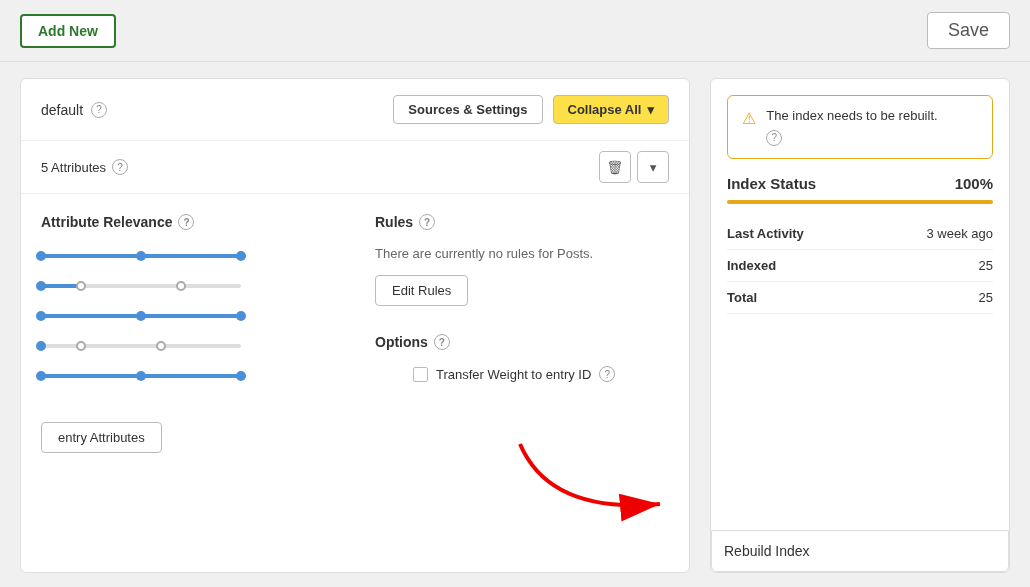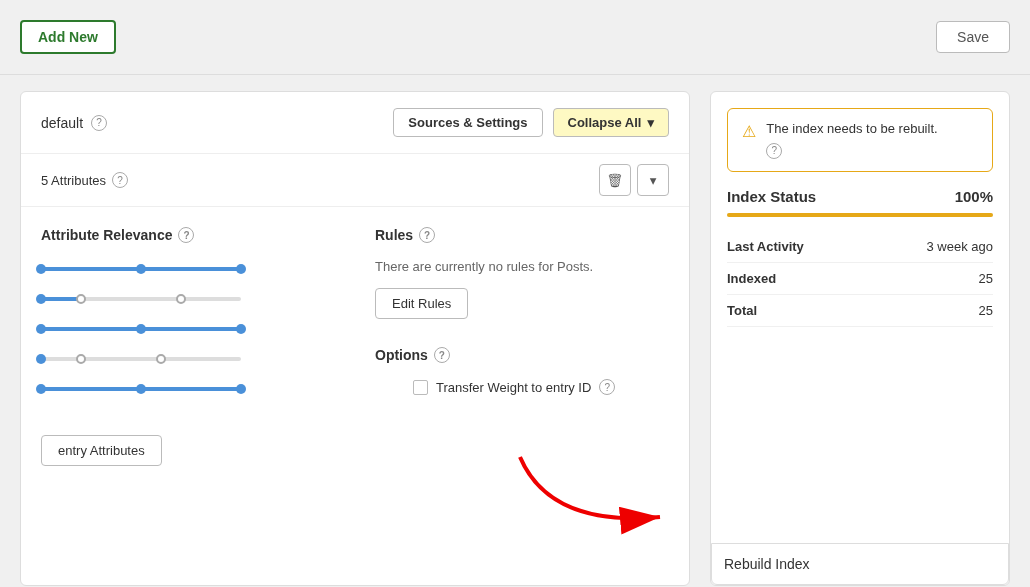--- a/index.html
+++ b/index.html
@@ -7,21 +7,21 @@
       font-family: -apple-system, BlinkMacSystemFont, 'Segoe UI', sans-serif;
       background: #f0f0f0;
       min-height: 587px;
       width: 1030px;
       overflow: hidden;
     }
 
     
     .top-bar {
       background: #f0f0f0;
-      padding: 20px 20px;
+      padding: 12px 20px;
       display: flex;
       justify-content: space-between;
       align-items: center;
       border-bottom: 1px solid #ddd;
     }
 
     .btn-add-new {
       background: white;
       color: #2d7a2d;
       border: 2px solid #2d7a2d;
@@ -31,21 +31,21 @@
       font-weight: 600;
       cursor: pointer;
     }
 
     .btn-save {
       background: white;
       color: #555;
       border: 1px solid #bbb;
       padding: 7px 20px;
       border-radius: 4px;
-      font-size: 14px;
+      font-size: 18px;
       cursor: pointer;
     }
 
     
     .main-content {
       display: flex;
       padding: 16px 20px;
       gap: 20px;
       height: calc(587px - 60px);
     }
@@ -101,21 +101,21 @@
       padding: 6px 14px;
       border-radius: 4px;
       font-size: 13px;
       font-weight: 600;
       cursor: pointer;
       color: #333;
       margin-left: 8px;
     }
 
     .btn-collapse {
-      background: #fef9c3;
+      background: #fde047;
       border: 1px solid #bbb;
       padding: 6px 14px;
       border-radius: 4px;
       font-size: 13px;
       font-weight: 600;
       cursor: pointer;
       color: #333;
       display: flex;
       align-items: center;
       gap: 6px;

